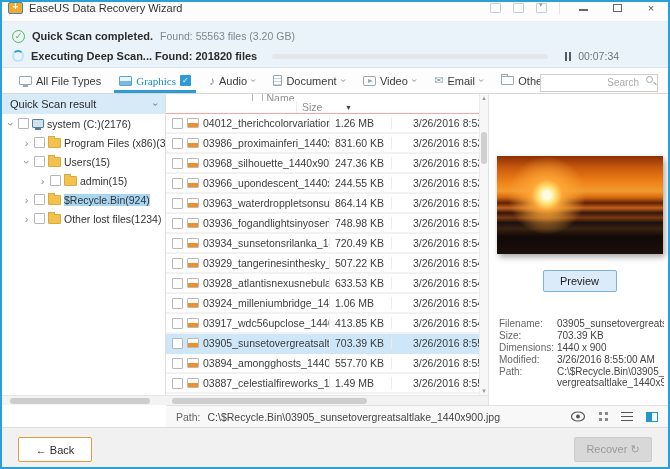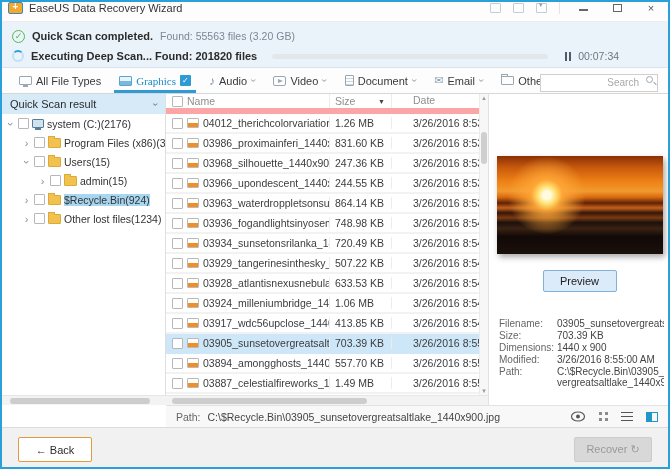--- a/index.html
+++ b/index.html
@@ -70,21 +70,21 @@
   .drive-ico { width:12px; height:9px; border:1px solid #5a7d96; background:#cfe3ef; border-radius:1px; position:relative; flex:0 0 auto; }
   .drive-ico::after { content:""; position:absolute; left:2px; right:2px; bottom:-3px; height:2px; background:#5a7d96; }
   .tlabel.sel { background:#a8d5f0; }
   .tree-hscroll { position:absolute; left:0; top:393px; width:164px; height:10px; background:#f3f3f3; border-top:1px solid #e6e6e6; }
   .tree-hscroll .thumb { position:absolute; left:8px; top:2px; width:140px; height:6px; background:#cdcdcd; border-radius:3px; }
   .deepscan { position:absolute; left:0; top:403px; width:164px; height:22px; background:#d7eaf8; border-top:1px solid #c3d8e8; display:flex; align-items:center; gap:8px; padding:0 8px; font-size:11px; font-weight:bold; color:#2b2b2b; }
   .deepscan .caret { margin-left:auto; transform:rotate(-90deg); color:#6b7f8d; font-weight:normal; }
 
   
   .table { position:absolute; left:164px; top:92px; width:322px; height:301px; background:#fff; overflow:hidden; }
-  .thead { display:flex; align-items:center; height:20px; font-size:10.5px; color:#8e8e8e; border-bottom:6px solid #fca5a5; background:#fff; }
+  .thead { display:flex; align-items:center; height:20px; font-size:10.5px; color:#8e8e8e; border-bottom:1px solid #fca5a5; background:#fff;flex-direction:column; }
   .c-name { width:163px; display:flex; align-items:center; gap:4px; padding-left:6px; overflow:hidden; white-space:nowrap; }
   .c-size { width:62px; border-left:1px solid #ececec; padding-left:5px; display:flex; align-items:center; }
   .c-date { flex:1; border-left:1px solid #ececec; padding-left:21px; overflow:hidden; white-space:nowrap; }
   .thead .c-size, .thead .c-date { height:100%; }
   .sort-caret { margin-left:auto; margin-right:6px; font-size:7px; color:#444; }
   .trow { display:flex; align-items:center; height:20px; border-bottom:2px solid #f2f2f2; background:#fff; font-size:10.5px; color:#3c3c3c; cursor:default; }
   .trow.sel { background:#cde7f8; border-bottom-color:#cde7f8; }
   .img-ico { width:12px; height:10px; border:1px solid #b9b9b9; background:linear-gradient(180deg,#fefefe 0 45%,#ef8f2a 45% 100%); border-radius:1px; flex:0 0 auto; }
   .fname { overflow:hidden; white-space:nowrap; }
   .vscroll { position:absolute; right:0; top:0; width:9px; height:301px; background:#f7f7f7; border-left:1px solid #ececec; font-size:6px; color:#9a9a9a; text-align:center; }
@@ -167,27 +167,27 @@
       <span class="ico-pic"></span>
       <span>Graphics</span>
       <span class="chk-dd">✓</span>
     </div>
     <div class="f-item">
       <span class="ico-note">♪</span>
       <span>Audio</span>
       <span class="caret">›</span>
     </div>
     <div class="f-item">
+      <span class="ico-doc"></span>
+      <span>Document</span>
+      <span class="caret">›</span>
+    </div>
+    <div class="f-item">
       <span class="ico-video"></span>
       <span>Video</span>
-      <span class="caret">›</span>
-    </div>
-    <div class="f-item">
-      <span class="ico-doc"></span>
-      <span>Document</span>
       <span class="caret">›</span>
     </div>
     <div class="f-item">
       <span class="ico-mail">✉</span>
       <span>Email</span>
       <span class="caret">›</span>
     </div>
     <div class="f-item">
       <span class="ico-folder-gray"></span>
       <span>Other</span>

